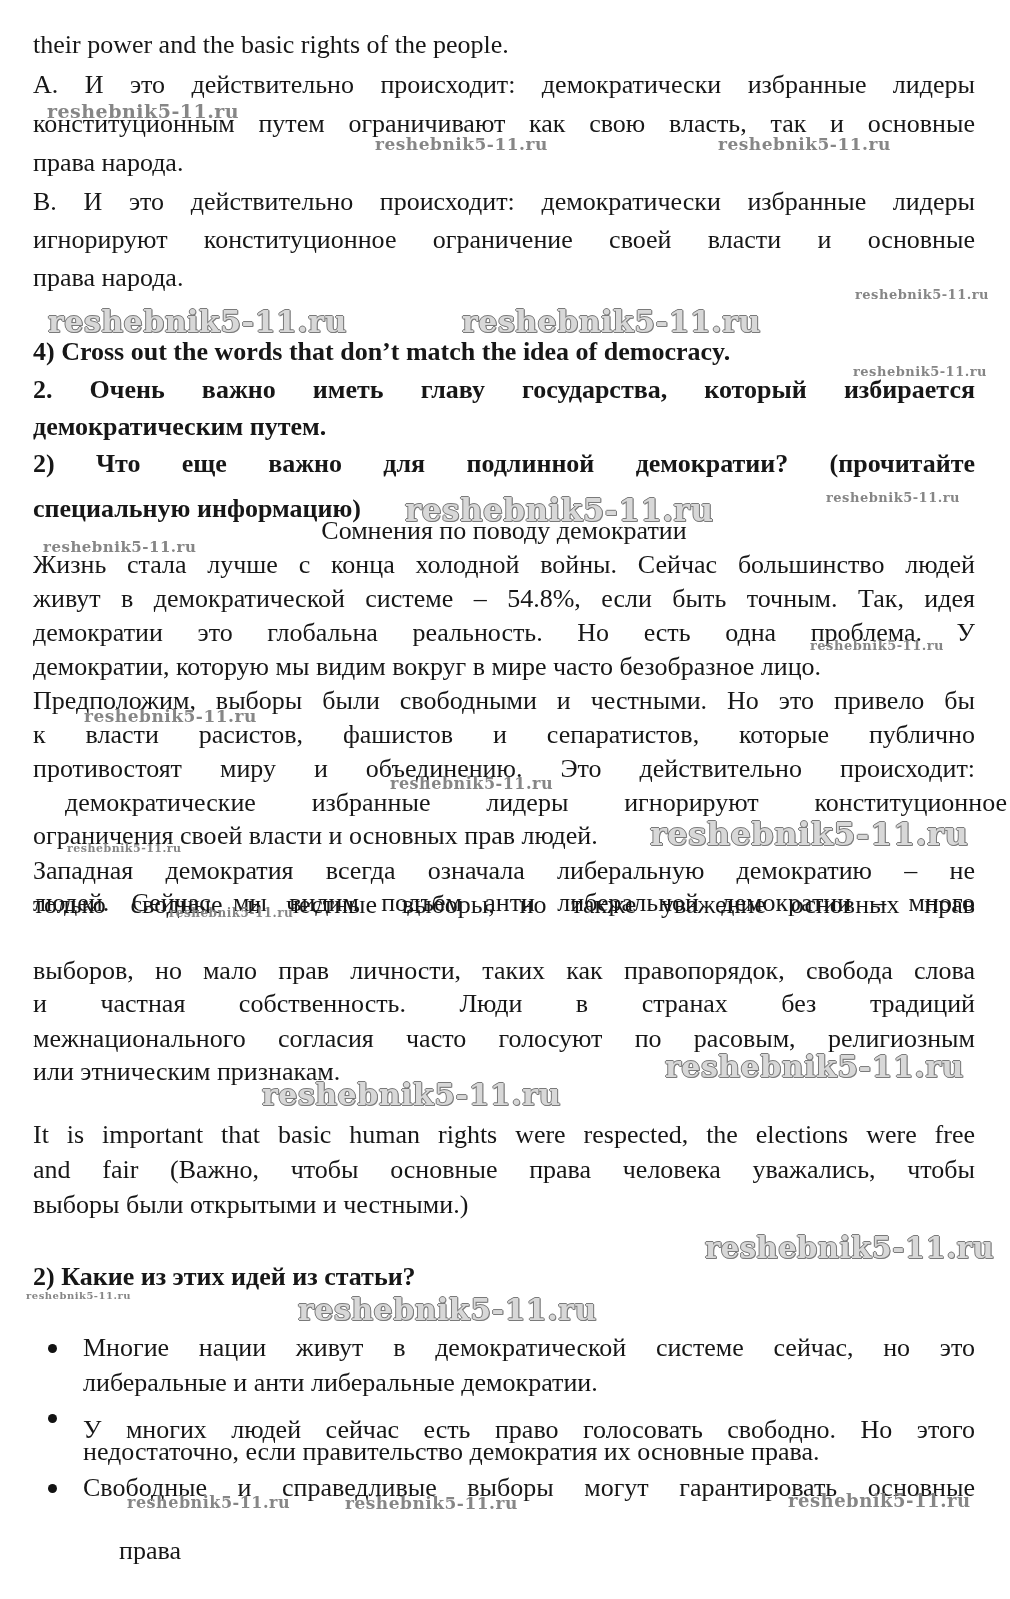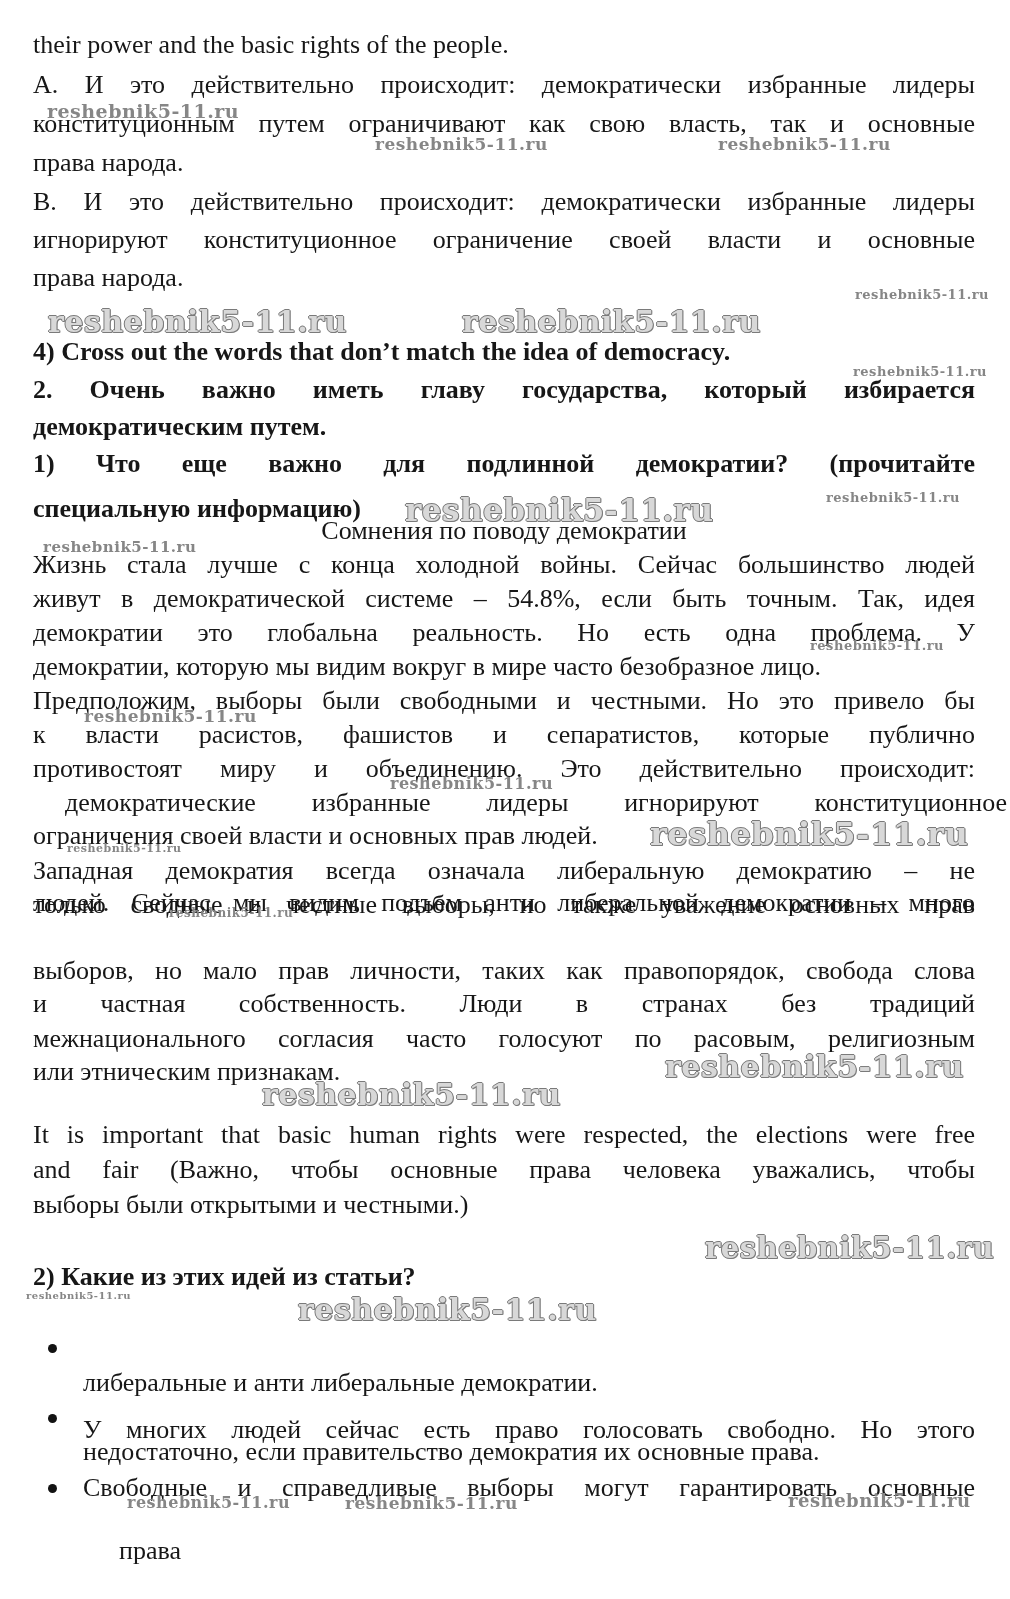--- a/index.html
+++ b/index.html
@@ -48,21 +48,21 @@
     <div class="line al-left" style="top: 30px;">their power and the basic rights of the people.</div>
     <div class="line al-justify" style="top: 70px;">А. И это действительно происходит: демократически избранные лидеры</div>
     <div class="line al-justify" style="top: 109px;">конституционным путем ограничивают как свою власть, так и основные</div>
     <div class="line al-left" style="top: 148px;">права народа.</div>
     <div class="line al-justify" style="top: 187px;">В. И это действительно происходит: демократически избранные лидеры</div>
     <div class="line al-justify" style="top: 225px;">игнорируют конституционное ограничение своей власти и основные</div>
     <div class="line al-left" style="top: 263px;">права народа.</div>
     <div class="line al-left bold" style="top: 337px;">4) Cross out the words that don’t match the idea of democracy.</div>
     <div class="line al-justify bold" style="top: 375px;">2. Очень важно иметь главу государства, который избирается</div>
     <div class="line al-left bold" style="top: 412px;">демократическим путем.</div>
-    <div class="line al-justify bold" style="top: 449px;">1) Что еще важно для подлинной демократии? (прочитайте</div>
+    <div class="line al-justify bold" style="top: 449px;">2) Что еще важно для подлинной демократии? (прочитайте</div>
     <div class="line al-left bold" style="top: 494px;">специальную информацию)</div>
     <div class="line al-center" style="top: 516px;">Сомнения по поводу демократии</div>
     <div class="line al-justify" style="top: 550px;">Жизнь стала лучше с конца холодной войны. Сейчас большинство людей</div>
     <div class="line al-justify" style="top: 584px;">живут в демократической системе – 54.8%, если быть точным. Так, идея</div>
     <div class="line al-left" style="top: 652px;">демократии, которую мы видим вокруг в мире часто безобразное лицо.</div>
     <div class="line al-justify" style="top: 618px;">демократии это глобальна реальность. Но есть одна проблема. У</div>
     <div class="line al-justify" style="top: 686px;">Предположим, выборы были свободными и честными. Но это привело бы</div>
     <div class="line al-justify" style="top: 720px;">к власти расистов, фашистов и сепаратистов, которые публично</div>
     <div class="line al-justify" style="top: 754px;">противостоят миру и объединению. Это действительно происходит:</div>
     <div class="line al-justify" style="top: 788px; margin-left: 32px;">демократические избранные лидеры игнорируют конституционное</div>
@@ -71,20 +71,21 @@
     <div class="line al-justify" style="top: 890px;">только сводные и честные выборы, но также уважение основных прав</div>
     <div class="line al-justify" style="top: 888px;">людей. Сейчас мы видим подъем анти либеральной демократии – много</div>
     <div class="line al-justify" style="top: 956px;">выборов, но мало прав личности, таких как правопорядок, свобода слова</div>
     <div class="line al-justify" style="top: 989px;">и частная собственность. Люди в странах без традиций</div>
     <div class="line al-justify" style="top: 1024px;">межнационального согласия часто голосуют по расовым, религиозным</div>
     <div class="line al-justify" style="top: 1120px;">It is important that basic human rights were respected, the elections were free</div>
     <div class="line al-left" style="top: 1057px;">или этническим признакам.</div>
     <div class="line al-justify" style="top: 1155px;">and fair (Важно, чтобы основные права человека уважались, чтобы</div>
     <div class="line al-left" style="top: 1190px;">выборы были открытыми и честными.)</div>
     <div class="line al-left bold" style="top: 1262px;">2) Какие из этих идей из статьи?</div>
+    <div class="line al-justify ind" style="top: 1333px;">Многие нации живут в демократической системе сейчас, но это</div>
     <div class="line al-left ind" style="top: 1368px;">либеральные и анти либеральные демократии.</div>
     <div class="line al-justify ind" style="top: 1415px;">У многих людей сейчас есть право голосовать свободно. Но этого</div>
     <div class="line al-left ind" style="top: 1437px;">недостаточно, если правительство демократия их основные права.</div>
     <div class="line al-justify ind" style="top: 1473px;">Свободные и справедливые выборы могут гарантировать основные</div>
     <div class="line al-left ind" style="top: 1536px; margin-left: 36px;">права</div>
     <div class="bullet-dot" style="left: 48px; top: 1344px;"></div>
     <div class="bullet-dot" style="left: 48px; top: 1414px;"></div>
     <div class="bullet-dot" style="left: 48px; top: 1484px;"></div>
     <span class="wm" style="left: 47px; top: 100px; font-size: 19px;">reshebnik5-11.ru</span>
     <span class="wm" style="left: 375px; top: 134px; font-size: 17px;">reshebnik5-11.ru</span>

